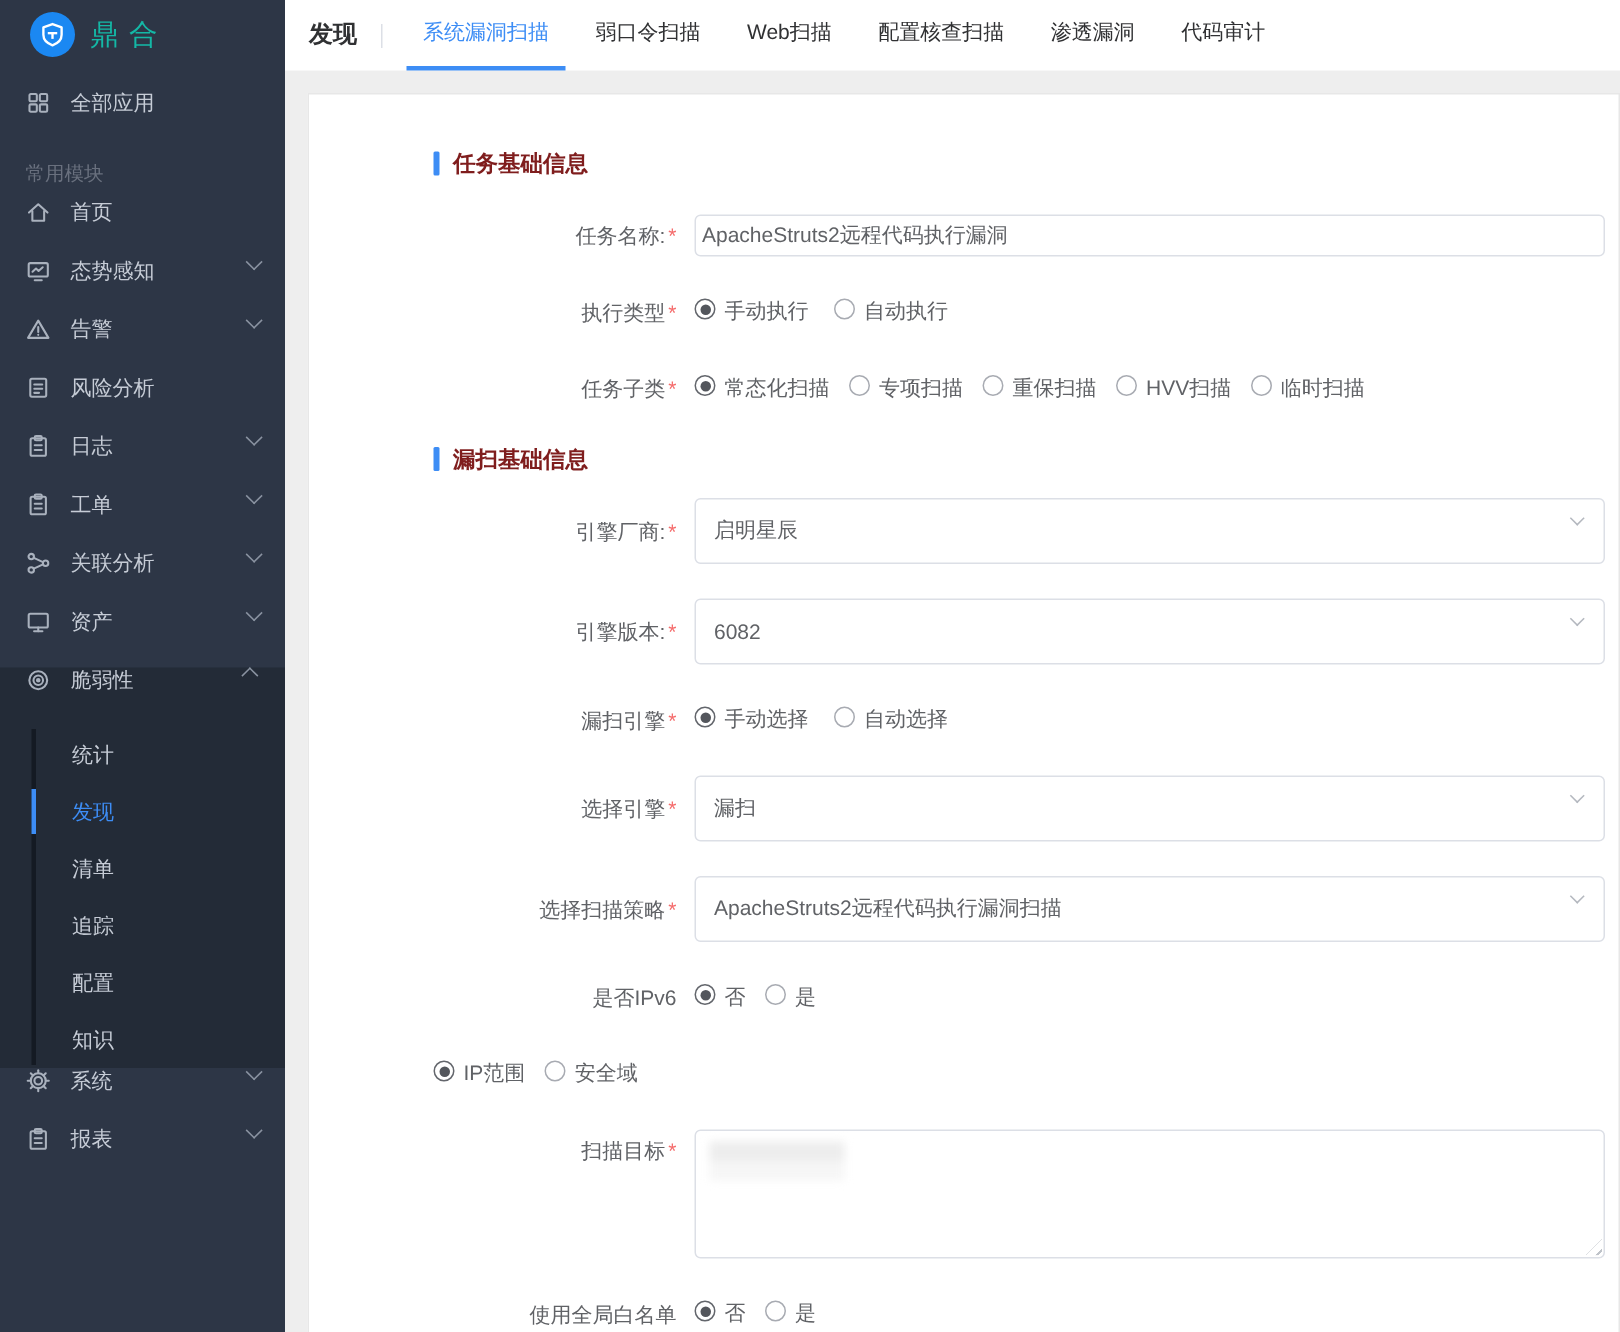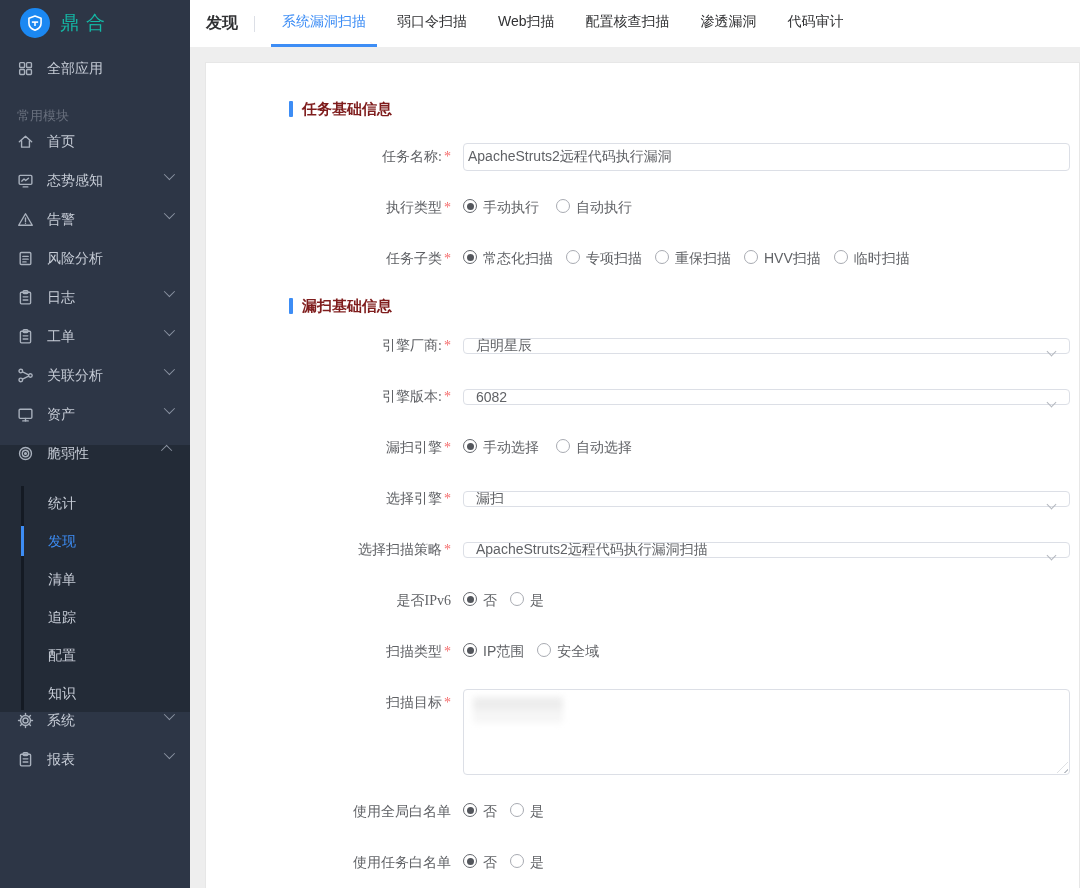--- a/index.html
+++ b/index.html
@@ -36,25 +36,25 @@
 
   .content { flex:1; overflow:hidden; }
   .card { background:#ffffff; border:1px solid #e7e7e7; margin:15px 0 0 15px; min-height:830px; padding:36px 0 20px 83px; }
 
   .section-title { display:flex; align-items:center; font-size:15px; font-weight:bold; color:#7f1d1d; margin-bottom:24px; height:20px; }
   .section-title::before { content:""; width:4px; height:16px; background:#3d8df5; border-radius:1px; margin-right:9px; }
   .section-title.second { margin-top:12px; margin-bottom:16px; }
 
   .form-row { display:flex; align-items:center; min-height:28px; margin-bottom:23px; }
   .form-row.align-top { align-items:flex-start; }
-  .form-label { flex:0 0 162px; width:162px; text-align:right; margin-right:12px; font-size:14px; color:#606266; line-height:28px; white-space:nowrap;font-family:Liberation Serif, serif; }
+  .form-label { flex:0 0 162px; width:162px; text-align:right; margin-right:12px; font-size:14px; color:#606266; line-height:28px; white-space:nowrap; }
   .req { color:#f56c6c; margin-left:2px; }
 
   .text-input { width:607px; height:28px; border:1px solid #dcdfe6; border-radius:4px; padding:0 4px; font-size:14px; color:#606266; outline:none; font-family:"Liberation Sans","DejaVu Sans",sans-serif; background:#fff; }
-  .select-box { width:607px; height:16px; border:1px solid #dcdfe6; border-radius:4px; padding:0 30px 0 12px; font-size:14px; color:#606266; background:#fff; display:flex; align-items:center; position:relative; cursor:pointer; }
+  .select-box { width:607px; height:44px; border:1px solid #dcdfe6; border-radius:4px; padding:0 30px 0 12px; font-size:14px; color:#606266; background:#fff; display:flex; align-items:center; position:relative; cursor:pointer; }
   .select-box .chev-down { position:absolute; right:14px; top:9px; width:7px; height:7px; border-right:1.4px solid #b4b8bf; border-bottom:1.4px solid #b4b8bf; transform:rotate(45deg); }
 
   .radio-group { display:flex; align-items:center; gap:17px; font-size:14px; color:#606266; }
   .radio-opt { display:flex; gap:6px; cursor:pointer; }
   .radio { width:14px; height:14px; border-radius:50%; border:1px solid #a8abb2; background:#fff; position:relative; flex:0 0 14px; }
   .radio.checked { border-color:#63666c; }
   .radio.checked::after { content:""; position:absolute; left:2.5px; top:2.5px; right:2.5px; bottom:2.5px; border-radius:50%; background:#53565c; }
 
   .textarea-box { width:607px; height:86px; border:1px solid #dcdfe6; border-radius:4px; background:#fff; position:relative; }
   .redacted { position:absolute; left:9px; top:7px; width:90px; height:26px; filter:blur(3px); background:linear-gradient(180deg,#ededed 0 50%,#f6f6f6 50% 100%); border-radius:2px; }
@@ -363,21 +363,20 @@
                 <span>否</span>
               </span>
             <span class="radio-opt">
                 <span class="radio"></span>
                 <span>是</span>
               </span>
           </div>
         </div>
 
         <div class="form-row">
-          <div class="form-label"><span>扫描类型</span><span class="req">*</span></div>
           <div class="radio-group" style="gap:13px">
             <span class="radio-opt">
                 <span class="radio checked"></span>
                 <span>IP范围</span>
               </span>
             <span class="radio-opt">
                 <span class="radio"></span>
                 <span>安全域</span>
               </span>
           </div>

